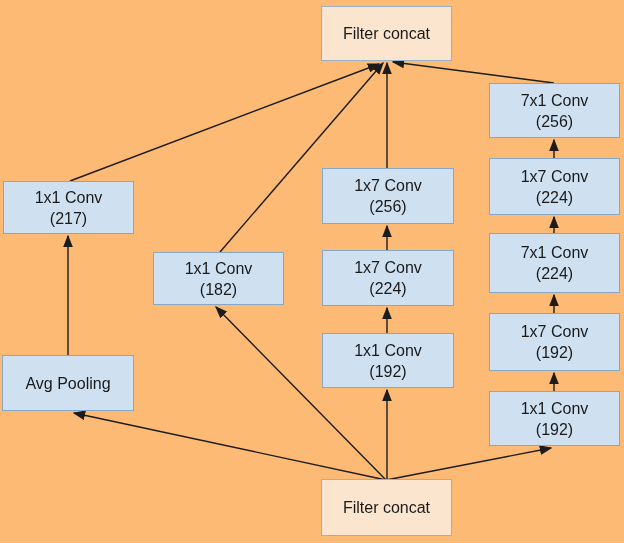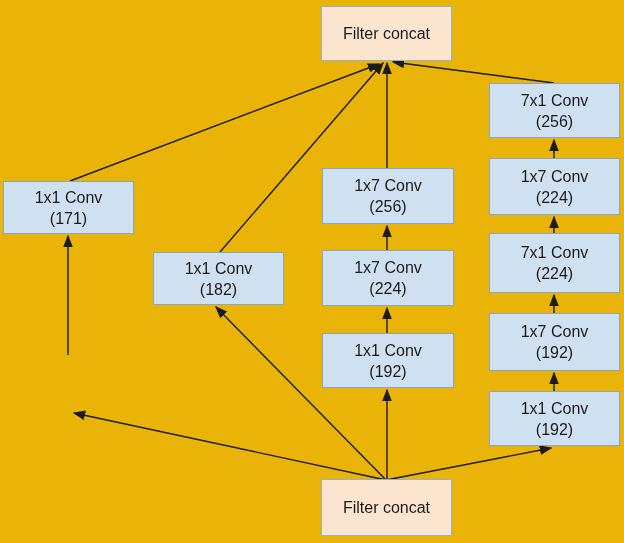--- a/index.html
+++ b/index.html
@@ -5,21 +5,21 @@
   html, body {
     margin: 0;
     padding: 0;
     background: #ffffff;
     font-family: "Liberation Sans", sans-serif;
   }
   #canvas {
     position: relative;
     width: 624px;
     height: 543px;
-    background: #eab308;
+    background: #fdba74;
     overflow: hidden;
   }
   #edge-layer {
     position: absolute;
     left: 0;
     top: 0;
     width: 624px;
     height: 543px;
     pointer-events: none;
   }
@@ -70,21 +70,24 @@
       <line x1="386" y1="480" x2="74" y2="413" stroke="#1c1c1c" stroke-width="1.4" marker-end="url(#ah)"></line>
       <line x1="386" y1="480" x2="216" y2="307" stroke="#1c1c1c" stroke-width="1.4" marker-end="url(#ah)"></line>
       <line x1="387" y1="479" x2="387" y2="390" stroke="#1c1c1c" stroke-width="1.4" marker-end="url(#ah)"></line>
       <line x1="386" y1="480" x2="551" y2="448" stroke="#1c1c1c" stroke-width="1.4" marker-end="url(#ah)"></line>
     </svg>
 <div class="node concat" style="left: 321px; top: 6px; width: 131px; height: 55px;">
       <span class="line">Filter concat</span>
     </div>
     <div class="node" style="left: 3px; top: 181px; width: 131px; height: 53px;">
       <span class="line">1x1 Conv</span>
-      <span class="line">(171)</span>
+      <span class="line">(217)</span>
+    </div>
+    <div class="node" style="left: 2px; top: 355px; width: 132px; height: 56px;">
+      <span class="line">Avg Pooling</span>
     </div>
     <div class="node" style="left: 153px; top: 252px; width: 131px; height: 53px;">
       <span class="line">1x1 Conv</span>
       <span class="line">(182)</span>
     </div>
     <div class="node" style="left: 322px; top: 168px; width: 132px; height: 56px;">
       <span class="line">1x7 Conv</span>
       <span class="line">(256)</span>
     </div>
     <div class="node" style="left: 322px; top: 250px; width: 132px; height: 56px;">

